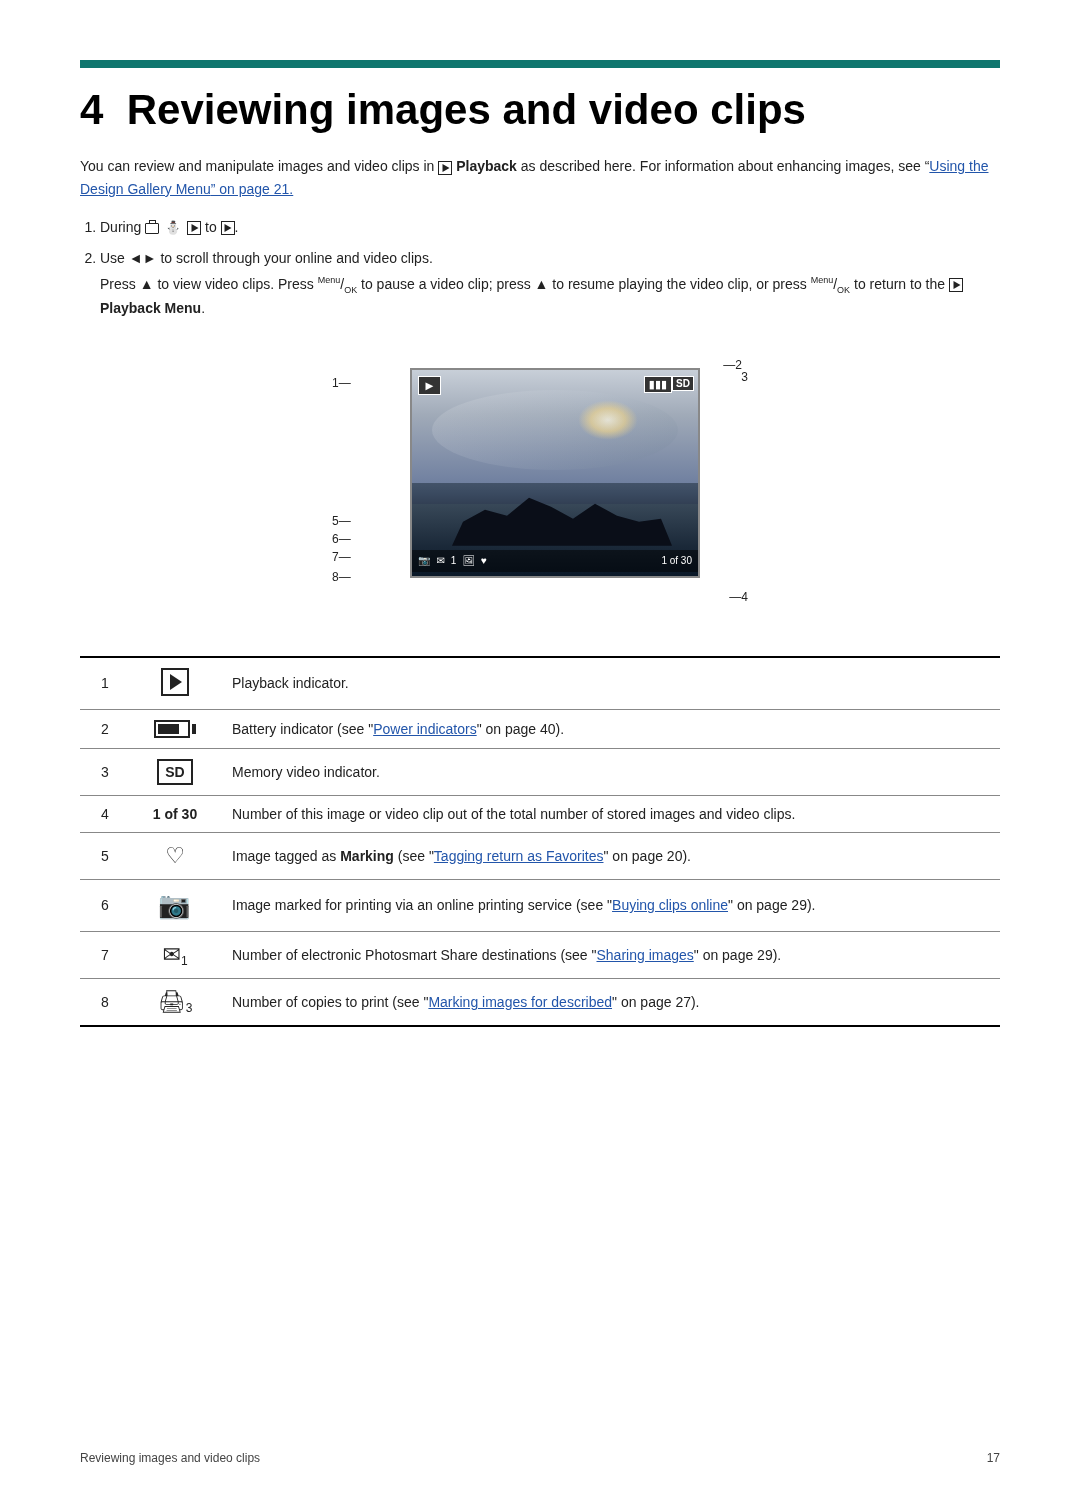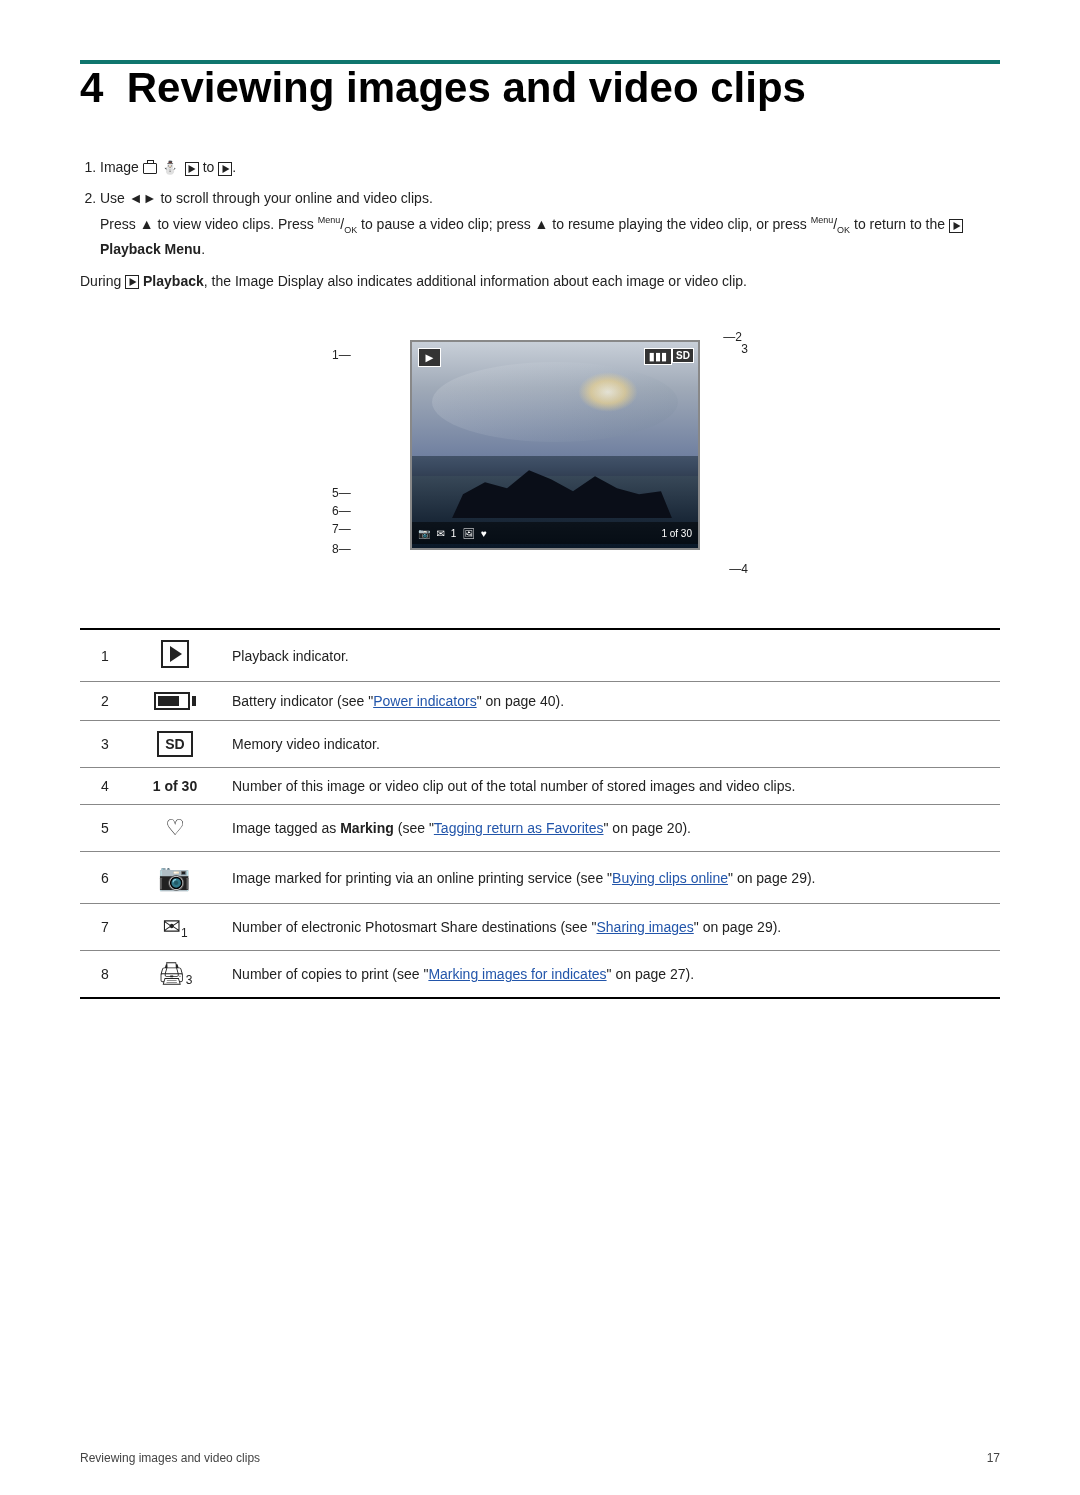--- a/index.html
+++ b/index.html
@@ -9,22 +9,23 @@
       color: #222;
       background: #fff;
       width: 1080px;
       min-height: 1495px;
       position: relative;
     }
     .page {
       padding: 60px 80px 80px 80px;
     }
     .chapter-header {
-      border-top: 4px solid #0f766e;
-      margin-bottom: 44px;
+      border-top: 8px solid #0f766e;
+      padding-top: 18px;
+      margin-bottom: 21px;
     }
     .chapter-title {
       font-size: 42px;
       font-weight: bold;
       line-height: 1.15;
       color: #000;
     }
     .intro-text {
       margin-bottom: 16px;
       line-height: 1.6;
@@ -288,24 +289,30 @@
 <body>
 
 <div class="page">
 
   <div class="chapter-header">
     <div class="chapter-title">
       <span>4</span>&nbsp;&nbsp;<span>Reviewing images and video clips</span>
     </div>
   </div>
 
+  <p class="intro-text">
+    <span>You can review and manipulate images and video clips in</span>
+    <span class="play-inline"></span>
+    <span class="bold">Playback</span>
+    <span>as described here. For information about enhancing images, see “</span><span class="link">Using the Design Gallery Menu</span><span class="link">” on page 21.</span>
+  </p>
 
   <ol class="steps">
     <li>
-      <span>Image</span>
+      <span>During</span>
       
       <span class="camera-inline"></span>
       
       <span style="display:inline-block;vertical-align:middle;font-size:13px;margin: 0 2px;">⛄</span>
       
       <span class="play-inline"></span>
       <span>to</span>
       
       <span class="play-inline"></span><span>.</span>
     </li>
@@ -316,25 +323,20 @@
         <sup style="font-size:9px;">Menu</sup>/<sub style="font-size:9px;">OK</sub>
         <span>to pause a video clip; press ▲ to resume playing the video clip, or press</span>
         <sup style="font-size:9px;">Menu</sup>/<sub style="font-size:9px;">OK</sub>
         <span>to return to the</span>
         <span class="play-inline"></span>
         <span class="bold">Playback Menu</span><span>.</span>
       </span>
     </li>
   </ol>
 
-  <p class="during-text">
-    <span>During</span>
-    <span class="play-inline"></span>
-    <span class="bold">Playback</span><span>, the Image Display also indicates additional information about each image or video clip.</span>
-  </p>
 
   <div class="image-area">
     <div class="diagram-container">
 
       <div class="camera-screen" style="position:absolute; top:20px; left:50px; width:290px; height:210px;">
         <div class="sky-layer"></div>
         <div class="sun-glow"></div>
 
         <div style="position:absolute;top:20px;left:20px;right:20px;height:80px;background:linear-gradient(135deg,rgba(255,255,255,0.15) 0%,rgba(200,210,220,0.1) 50%,rgba(100,120,140,0.15) 100%);border-radius:50%;"></div>
         <div class="water-layer"></div>
@@ -429,21 +431,21 @@
           <span style="font-size:22px;display:inline-block;vertical-align:middle;">✉</span><span style="font-size:12px;vertical-align:bottom;">1</span>
         </td>
         <td class="col-desc">Number of electronic Photosmart Share destinations (see "<span class="link">Sharing images</span>" on page 29).</td>
       </tr>
 
       <tr>
         <td class="col-num">8</td>
         <td class="col-icon">
           <span style="font-size:22px;display:inline-block;vertical-align:middle;">🖨</span><span style="font-size:12px;vertical-align:bottom;">3</span>
         </td>
-        <td class="col-desc">Number of copies to print (see "<span class="link">Marking images for indicates</span>" on page 27).</td>
+        <td class="col-desc">Number of copies to print (see "<span class="link">Marking images for described</span>" on page 27).</td>
       </tr>
     </tbody>
   </table>
 
 </div>
 
 <div class="footer">
   <span>Reviewing images and video clips</span>
   <span>17</span>
 </div>

